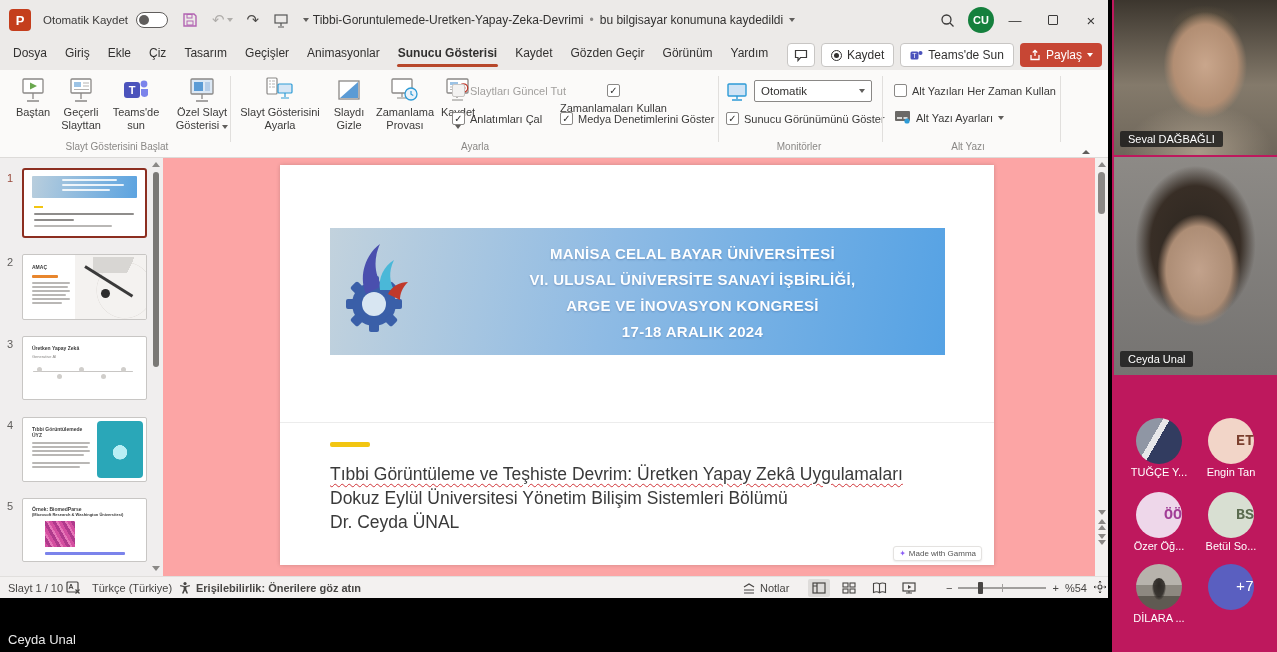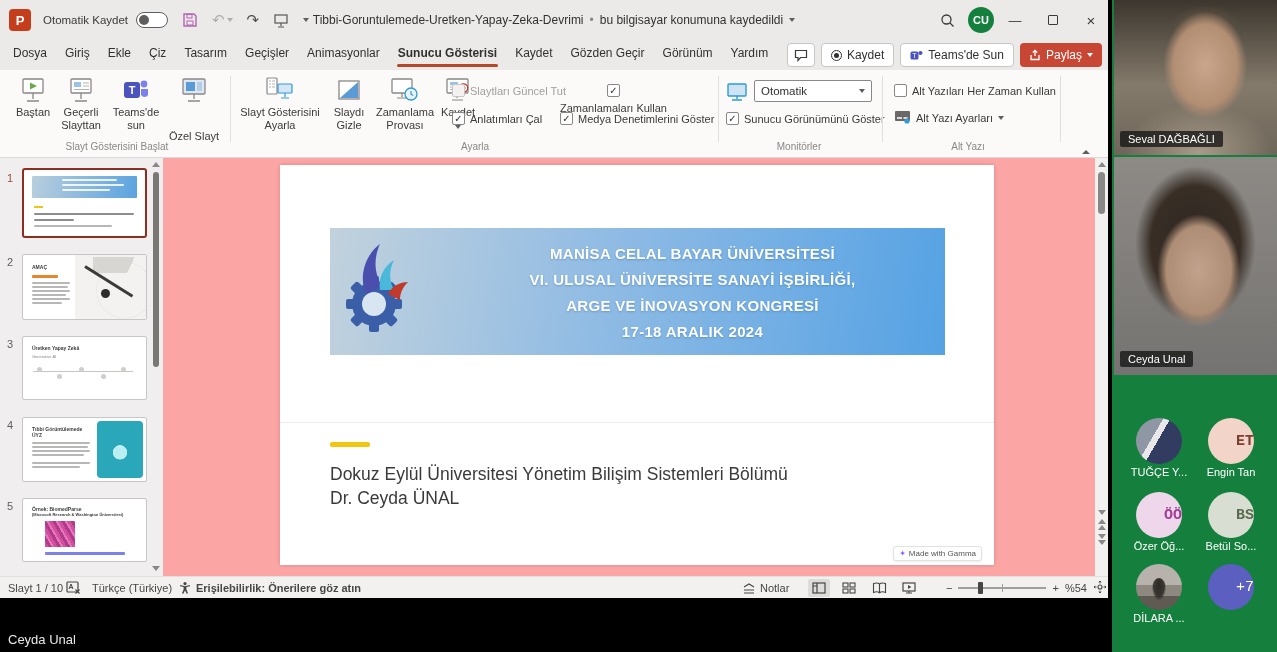--- a/index.html
+++ b/index.html
@@ -92,21 +92,21 @@
   .viewbox { width:22px; height:18px; display:flex; align-items:center; justify-content:center; border-radius:2px; }
   .viewbox.on { background:#dedcda; }
   .zoomtrack { width:88px; height:2px; background:#a19f9d; position:relative; }
   .zoomtrack .tick { position:absolute; left:50%; top:-3px; width:1px; height:8px; background:#a19f9d; }
   .zoomtrack .zknob { position:absolute; left:20px; top:-5px; width:5px; height:12px; background:#484644; border-radius:1px; }
 
   
   .present-label { position:absolute; left:8px; top:632px; color:#e8e8e8; font-size:13px; }
 
   
-  .sidebar { position:absolute; left:1112px; top:0; width:165px; height:652px; background:#15803d; }
+  .sidebar { position:absolute; left:1112px; top:0; width:165px; height:652px; background:#be185d; }
   .vtile { position:absolute; left:2px; width:163px; overflow:hidden; }
   .vtile1 { top:0; height:155px; background:
       radial-gradient(ellipse 58px 74px at 56% 42%, #c9a68c 0%, #b28e73 55%, rgba(178,142,115,0) 72%),
       radial-gradient(ellipse 46px 26px at 56% 16%, #6a5c46 0%, rgba(106,92,70,0) 75%),
       radial-gradient(ellipse 95px 62px at 52% 98%, #a79a88 0%, rgba(167,154,136,0) 78%),
       linear-gradient(180deg,#3c362e 0%, #847a6b 55%, #6e665a 100%); }
   .vtile2 { top:157px; height:218px; background:
       radial-gradient(ellipse 56px 76px at 52% 52%, #c2a28c 0%, #ad8d75 58%, rgba(173,141,117,0) 74%),
       radial-gradient(ellipse 86px 112px at 50% 40%, #2c2620 0%, #382e26 52%, rgba(56,46,38,0) 70%),
       linear-gradient(180deg,#8d8a86 0%, #757371 100%); }
@@ -242,21 +242,21 @@
         <svg width="30" height="28" viewBox="0 0 30 28">
             <rect x="3" y="6" width="16" height="16" rx="3" fill="#4b53bc"></rect>
             <text x="11" y="18" font-size="11" fill="#fff" text-anchor="middle" font-family="Liberation Sans" font-weight="bold">T</text>
             <circle cx="23" cy="8" r="3.4" fill="#7b83eb"></circle>
             <path d="M20 13h7a0 0 0 010 0v6a4 4 0 01-7 0z" fill="#7b83eb"></path>
           </svg>
       </span>
       <span>Teams'de</span>
       <span>sun</span>
     </div>
-    <div class="rbtn" style="left:164px;width:60px;gap:24px;">
+    <div class="rbtn" style="left:172px;width:60px;">
       <span class="ric">
         <svg width="30" height="27" viewBox="0 0 30 27">
             <rect x="4" y="2" width="22" height="15" rx="1" fill="#dce8f5" stroke="#8a8886" stroke-width="1.3"></rect>
             <rect x="7" y="5" width="9" height="9" fill="#5b9bd5"></rect>
             <rect x="18" y="5" width="5" height="9" fill="#b5cde8"></rect>
             <path d="M15 17v5M9 24h12" stroke="#8a8886" stroke-width="1.3" fill="none"></path>
           </svg>
       </span>
       <span>Özel Slayt</span>
       <span><span>Gösterisi</span> <span class="chev"></span></span>
@@ -468,20 +468,21 @@
           <div>MANİSA CELAL BAYAR ÜNİVERSİTESİ</div>
           <div>VI. ULUSAL ÜNİVERSİTE SANAYİ İŞBİRLİĞİ,</div>
           <div>ARGE VE İNOVASYON KONGRESİ</div>
           <div>17-18 ARALIK 2024</div>
         </div>
       </div>
 
       <div class="divider"></div>
       <div class="ydash"></div>
       <div class="stitle">
+        <div class="misspell">Tıbbi Görüntüleme ve Teşhiste Devrim: Üretken Yapay Zekâ Uygulamaları</div>
         <div>Dokuz Eylül Üniversitesi Yönetim Bilişim Sistemleri Bölümü</div>
         <div>Dr. Ceyda ÜNAL</div>
       </div>
       <div class="gamma">
         <span class="spark">✦</span>
         <span>Made with Gamma</span>
       </div>
     </div>
   </div>
 

